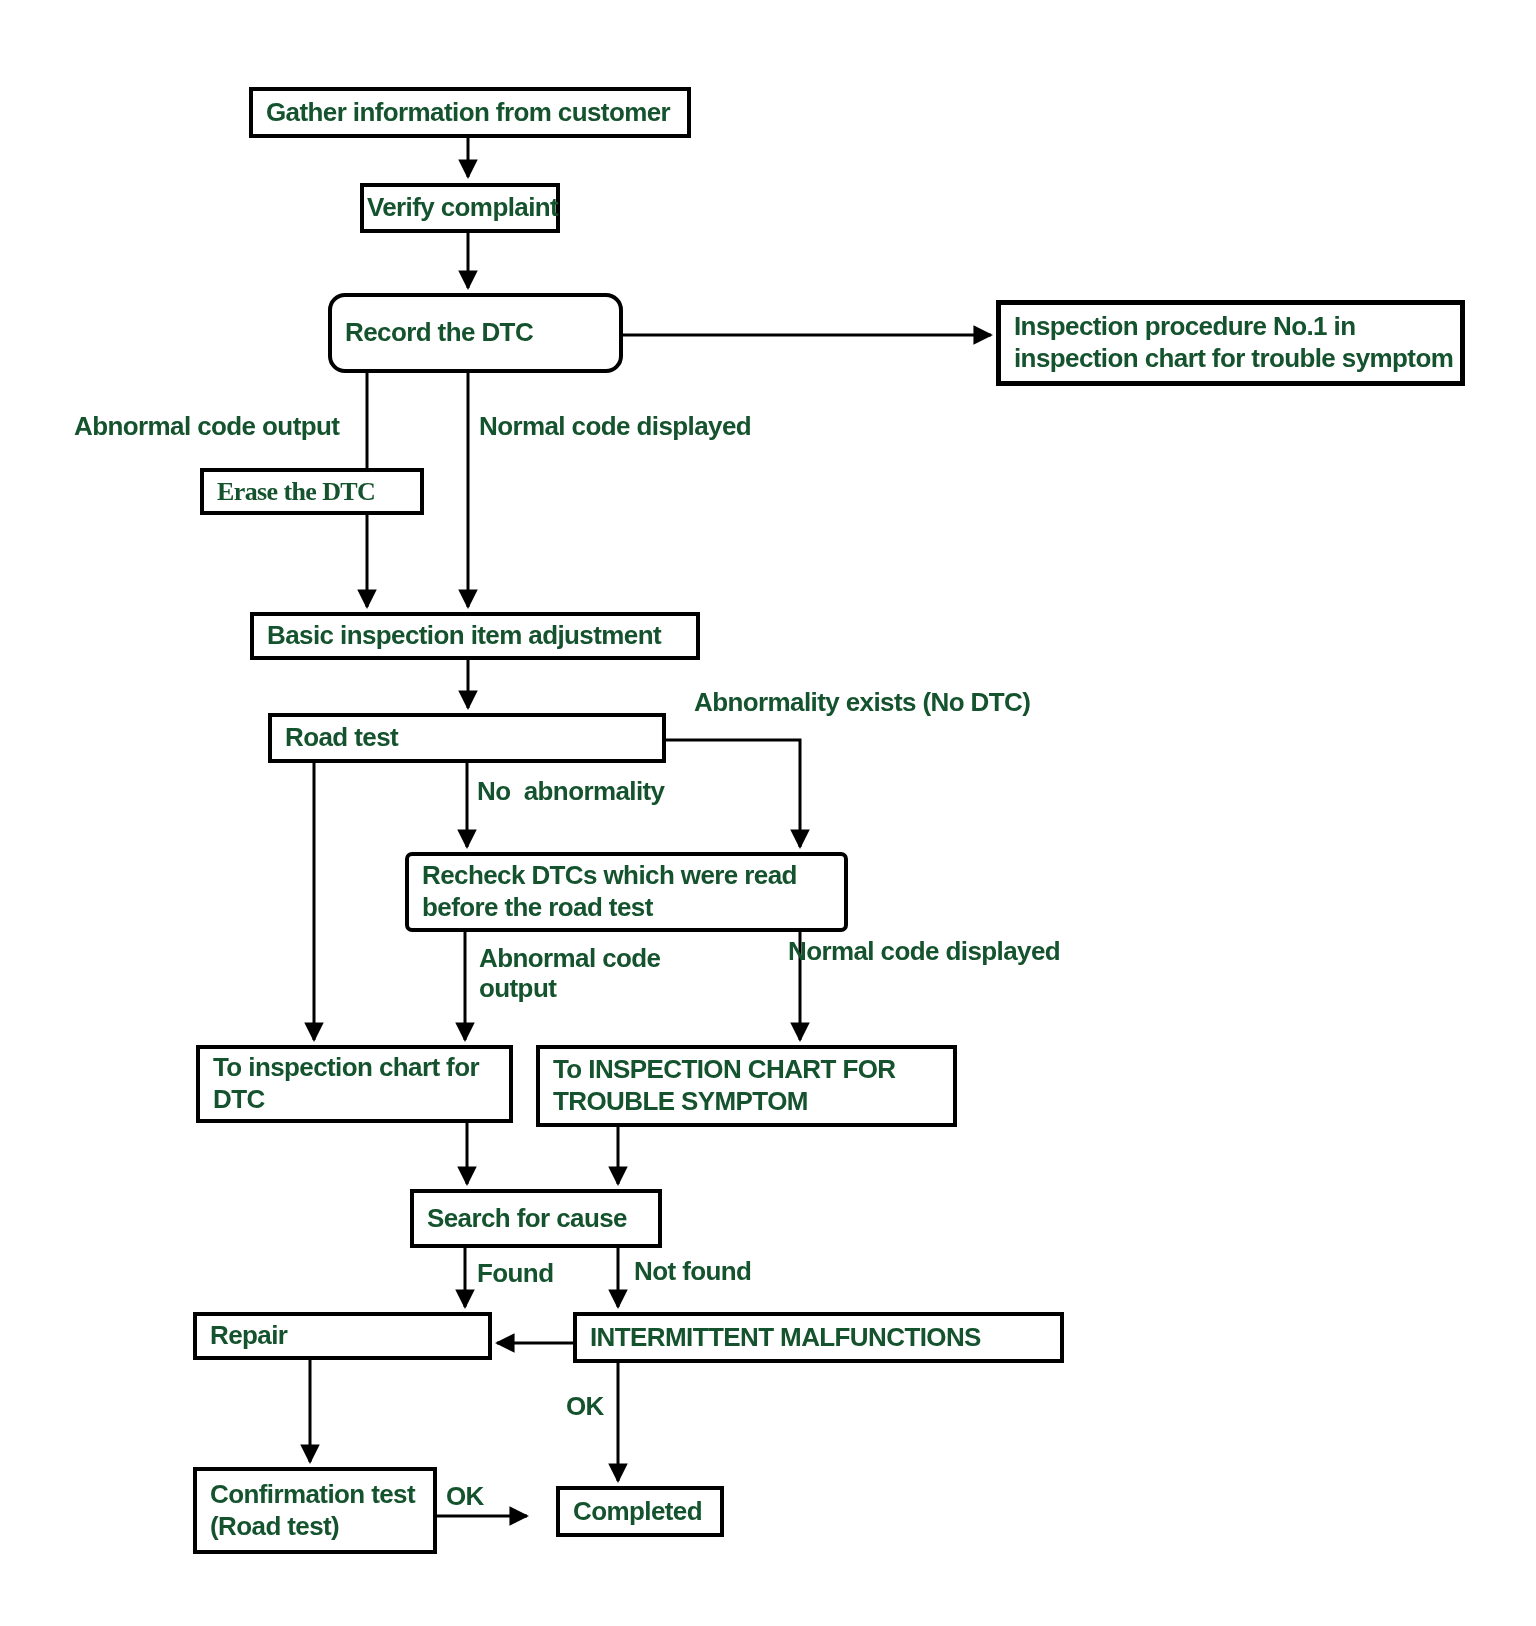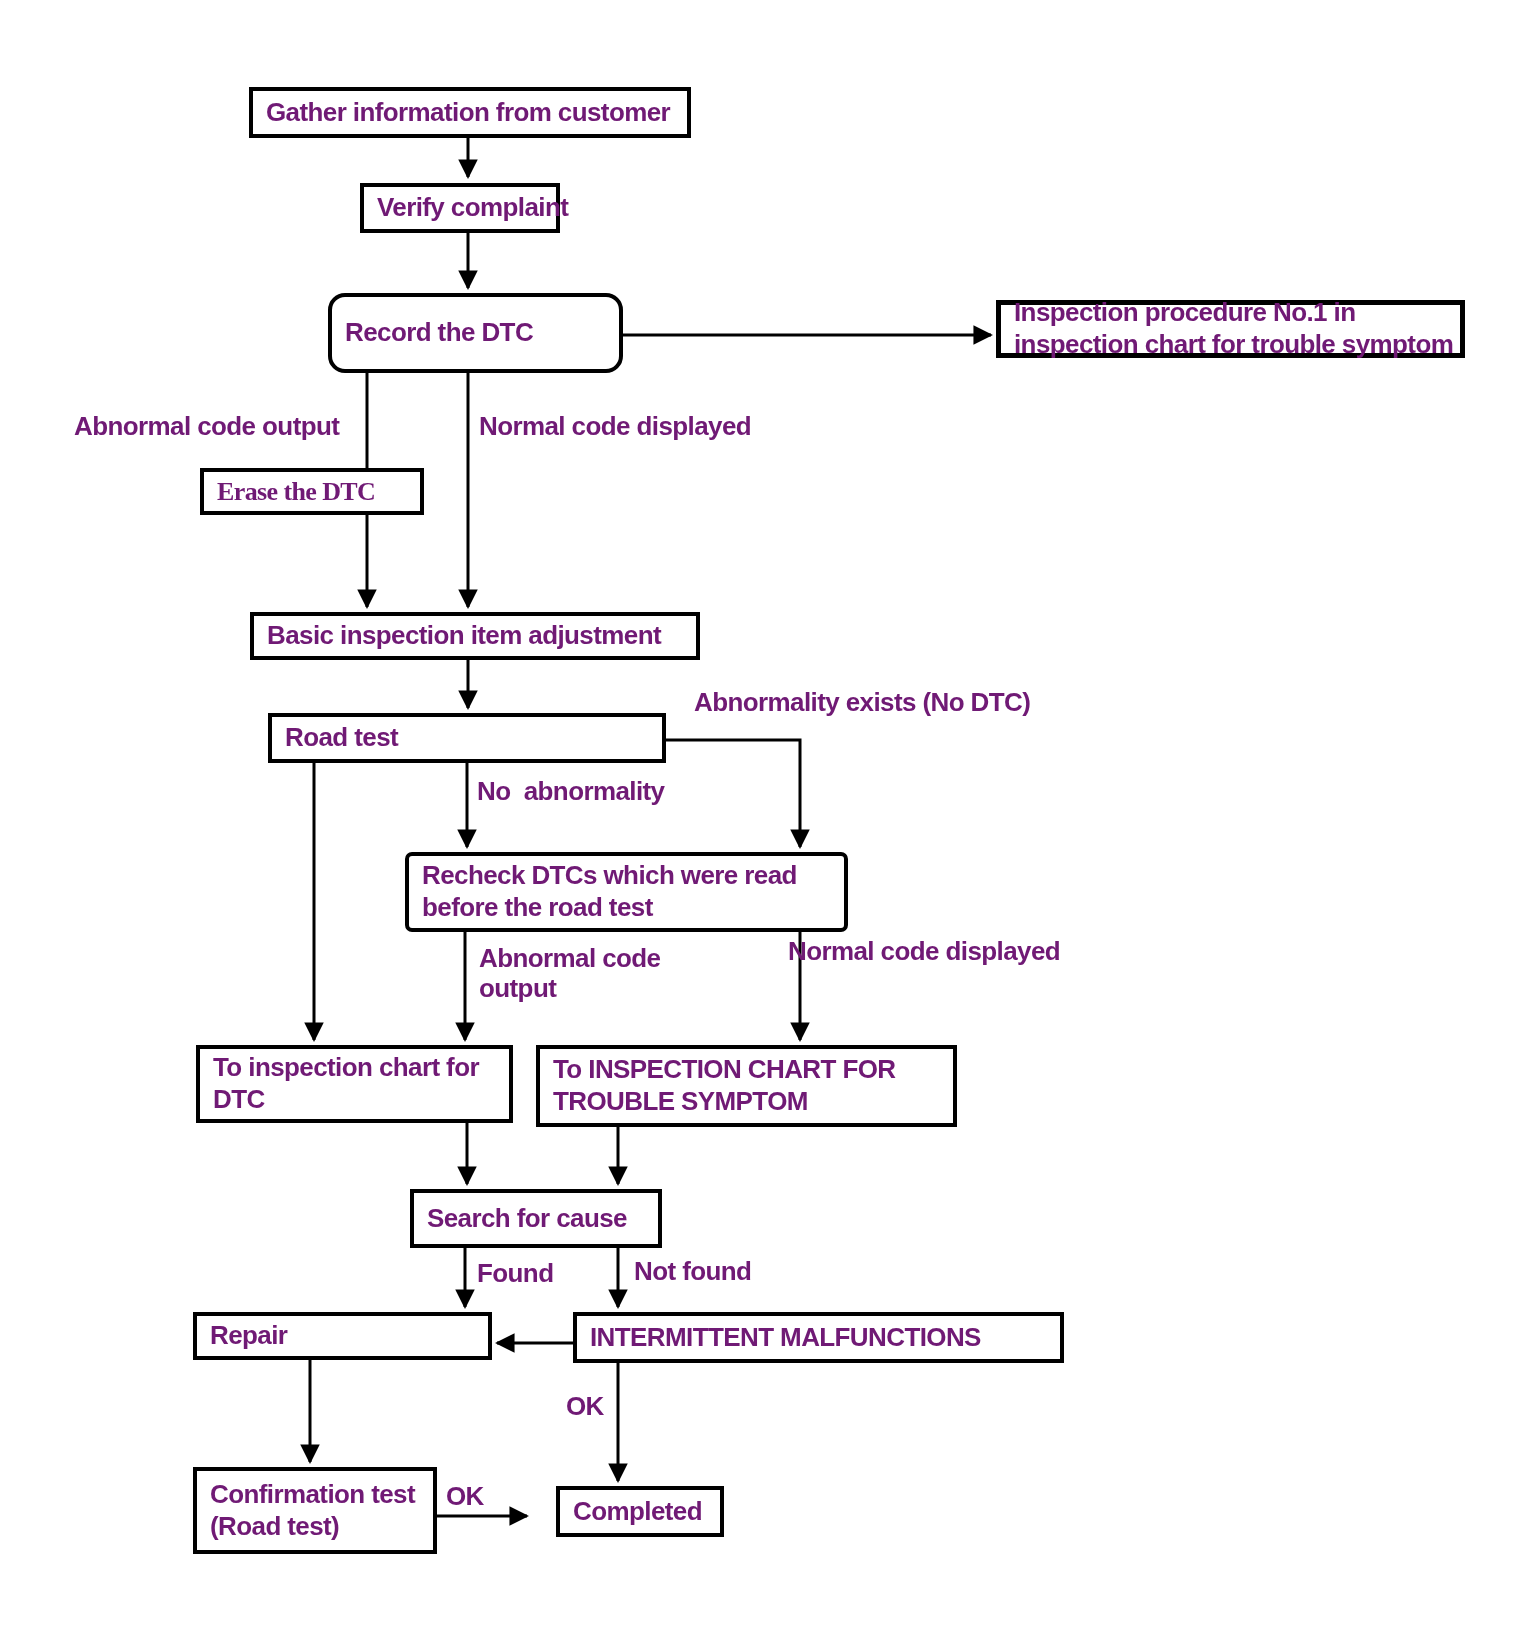--- a/index.html
+++ b/index.html
@@ -5,41 +5,41 @@
   html, body { margin: 0; padding: 0; background: #ffffff; }
   #page {
     position: relative;
     width: 1536px;
     height: 1626px;
     background: #ffffff;
     font-family: "Liberation Sans", sans-serif;
     font-weight: 700;
     font-size: 26px;
     letter-spacing: -0.6px;
-    color: #701a75;
+    color: #14532d;
     overflow: hidden;
   }
   #wires { position: absolute; left: 0; top: 0; width: 1536px; height: 1626px; }
   .node {
     position: absolute;
     box-sizing: border-box;
     border: 4px solid #000;
     background: #fff;
     display: flex;
     align-items: center;
     padding: 0 8px 0 13px;
   }
   .node span { white-space: pre; line-height: 1.22; }
   .elabel { position: absolute; white-space: pre; line-height: 30px; }
 
   
   #n-gather        { left:249px;  top:87px;   width:442px; height:51px; }
-  #n-verify        { left:360px;  top:183px;  width:200px; height:50px; }
+  #n-verify        { left:360px;  top:183px;  width:200px; height:50px;justify-content:center; }
   #n-record        { left:328px;  top:293px;  width:295px; height:80px;border-radius:17px; }
-  #n-inspection    { left:996px;  top:300px;  width:469px; height:58px; border-width:5px; }
+  #n-inspection    { left:996px;  top:300px;  width:469px; height:86px; border-width:5px; }
   #n-erase         { left:200px;  top:468px;  width:224px; height:47px;font-family:Liberation Serif, serif; }
   #n-basic         { left:250px;  top:612px;  width:450px; height:48px; }
   #n-road          { left:268px;  top:713px;  width:398px; height:50px; }
   #n-recheck       { left:405px;  top:852px;  width:443px; height:80px;border-radius:7px; }
   #n-dtcchart      { left:196px;  top:1045px; width:317px; height:78px; }
   #n-symptom       { left:536px;  top:1045px; width:421px; height:82px; }
   #n-search        { left:410px;  top:1189px; width:252px; height:59px; }
   #n-repair        { left:193px;  top:1312px; width:299px; height:48px; }
   #n-intermittent  { left:573px;  top:1312px; width:491px; height:51px; }
   #n-confirmation  { left:193px;  top:1467px; width:244px; height:87px; }

